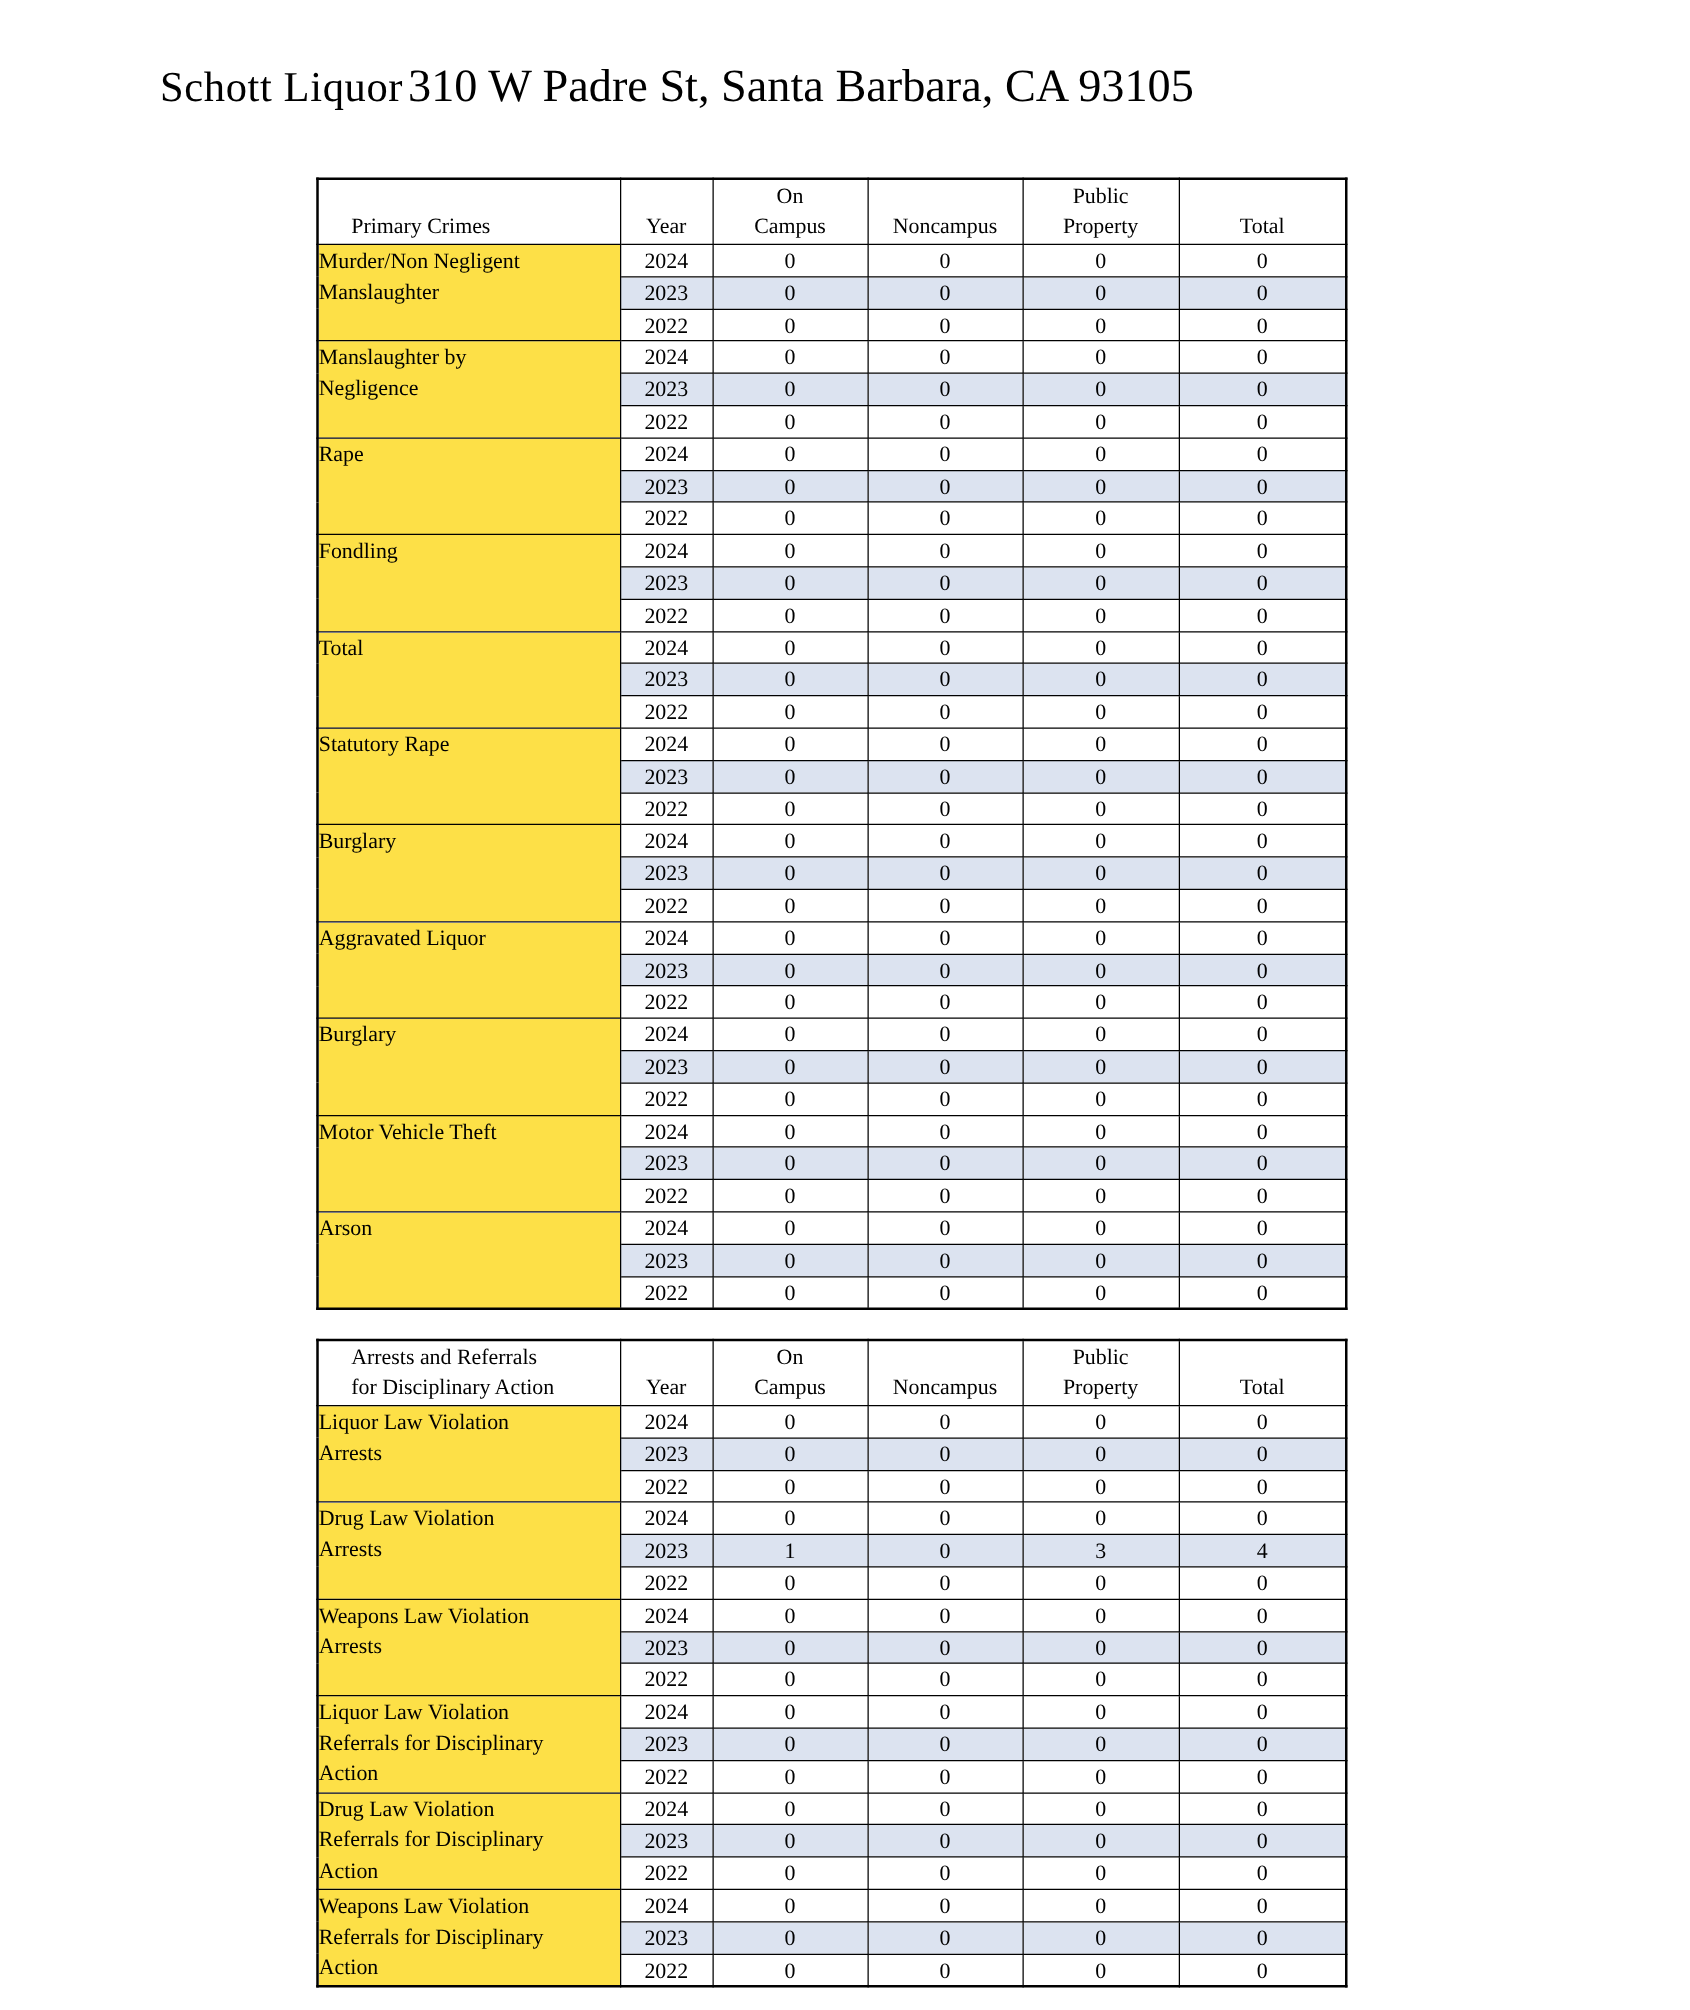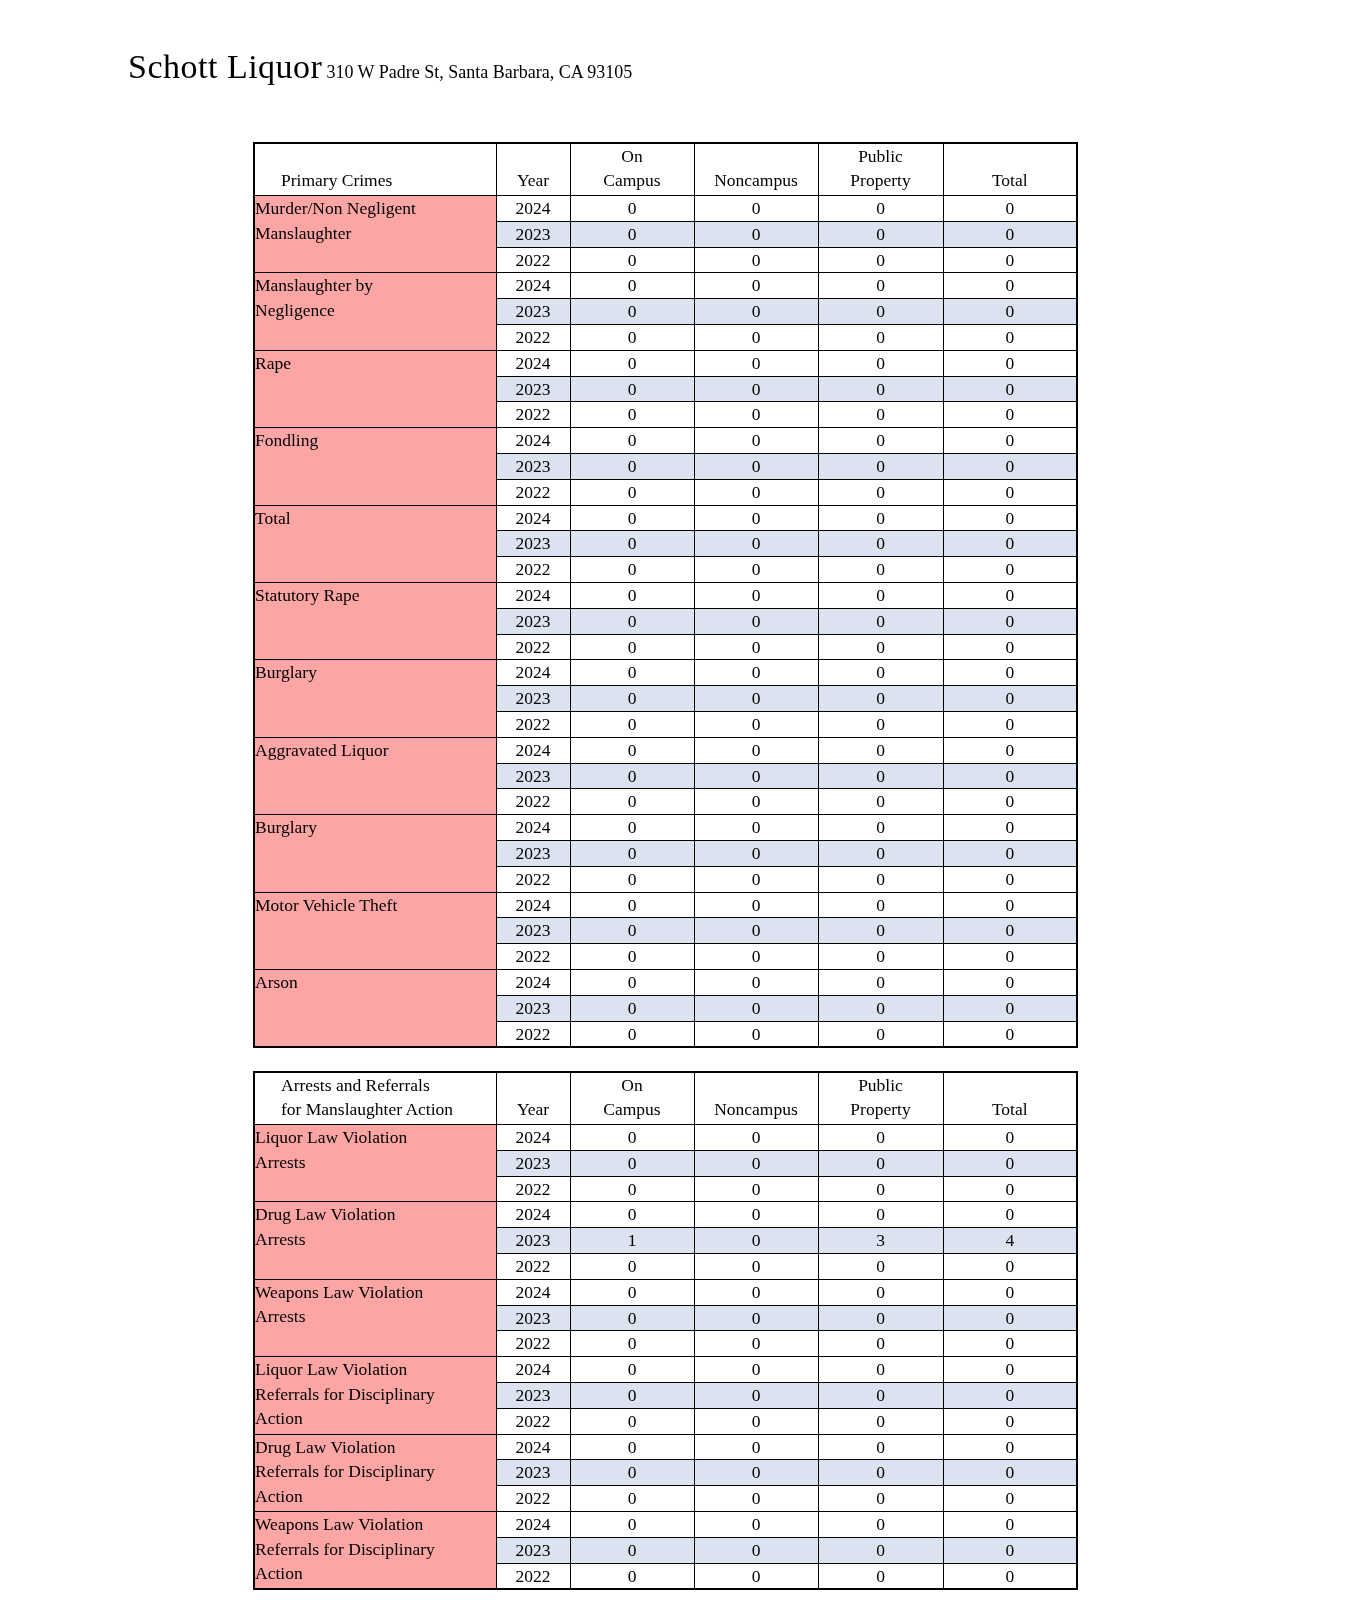--- a/index.html
+++ b/index.html
@@ -11,21 +11,21 @@
     position: relative;
     overflow: hidden;
   }
 
   .doc-title {
     position: absolute;
     left: 128px; top: 48px;
     white-space: nowrap;
   }
   .doc-title .campus { font-size: 34px; letter-spacing: 0.5px; }
-  .doc-title .address { font-size: 18px; }
+  .doc-title .address { font-size: 37px; }
 
   table.crime {
     position: absolute;
     left: 253px;
     border-collapse: collapse;
     table-layout: fixed;
     background: #ffffff;
     border: 2px solid #000;
   }
   #table1 { top: 142px; }
@@ -55,21 +55,21 @@
 
   table.crime tbody tr { height: 24.8px; }
 
   td.label-cell {
     vertical-align: top;
     text-align: left;
     padding-left: 9px;
     padding-right: 4px;
     white-space: pre-line;
     line-height: 24.6px;
-    background: #fca5a5;
+    background: #fde047;
   }
   td.year-cell, td.num-cell {
     text-align: center;
     vertical-align: middle;
     line-height: 24.8px;
   }
   tr.hl td { background: var(--hl, #dce3f0); }
 </style>
 </head>
 <body>
@@ -352,21 +352,21 @@
     <col style="width:242px">
       <col style="width:74px">
       <col style="width:124px">
     <col style="width:124px">
       <col style="width:125px">
       <col style="width:134px">
   </colgroup>
   <thead>
     <tr>
       <th class="label-col">Arrests and Referrals
-for Manslaughter Action</th>
+for Disciplinary Action</th>
       <th>Year</th>
       <th>On
 Campus</th>
       <th>Noncampus</th>
       <th>Public
 Property</th>
       <th>Total</th>
     </tr>
   </thead>
   <tbody>

